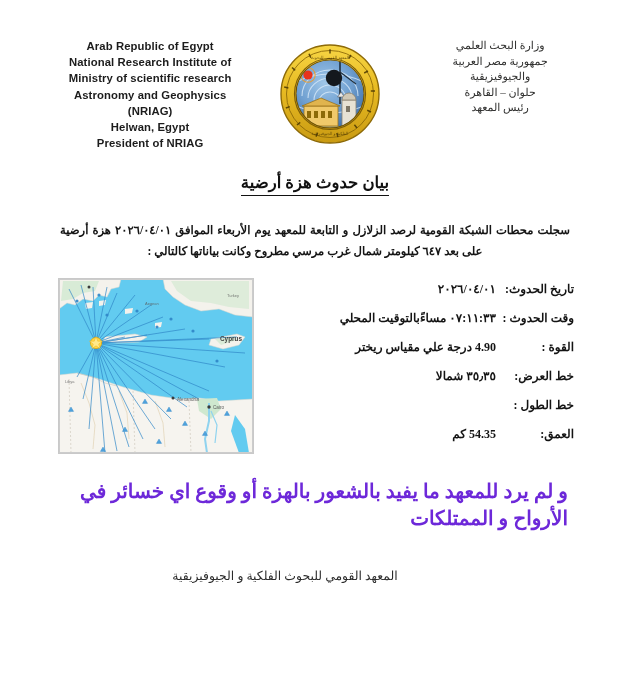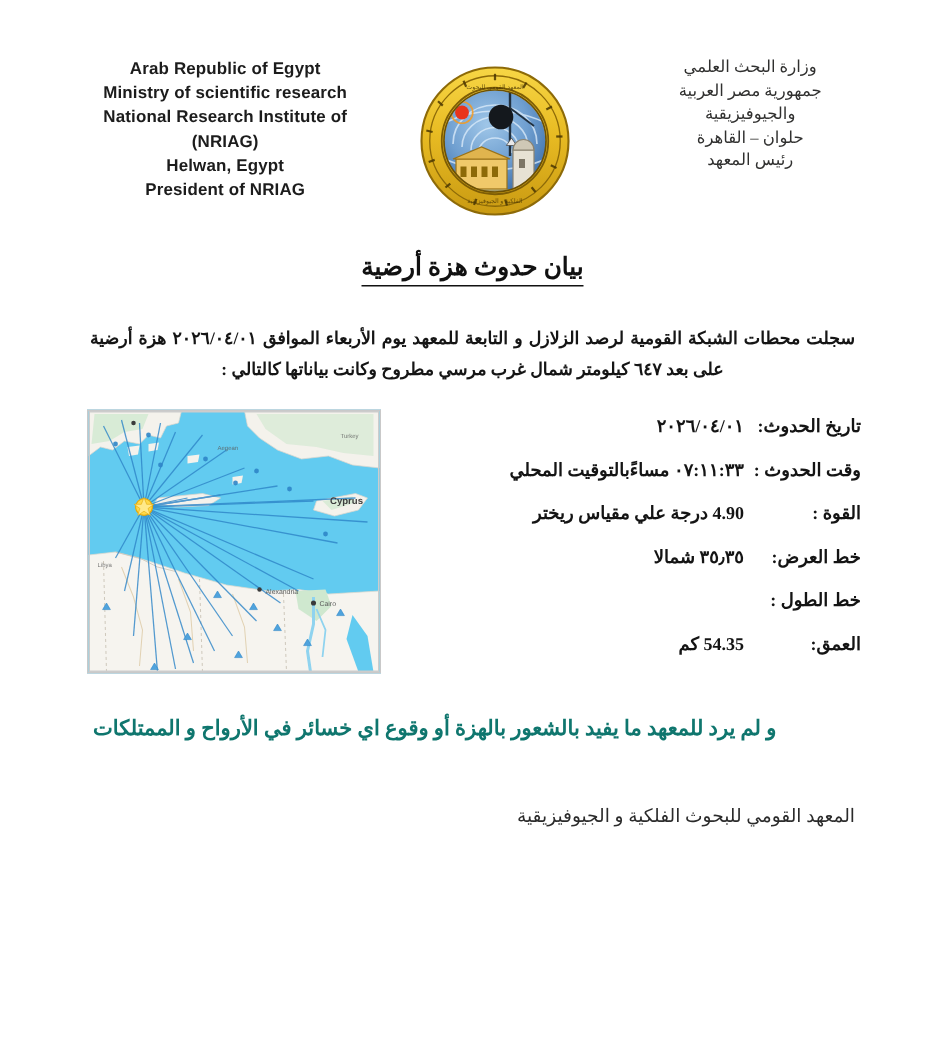--- a/index.html
+++ b/index.html
@@ -146,51 +146,52 @@
     box-sizing: border-box;
     overflow: hidden;
     background: #5ec8f0;
     position: relative;
   }
   .map-frame svg { display: block; }
 
   
   .notice {
     direction: rtl;
-    text-align: left;
+    text-align: right;
     margin: 22px 62px 0 62px;
     font-family: "Liberation Serif", "DejaVu Serif", serif;
-    font-size: 14px;
+    font-size: 20px;
     font-weight: bold;
     line-height: 27px;
-    color: #0f766e;
+    color: #6d28d9;
   }
 
   
   .signature {
     direction: rtl;
-    text-align: right;
+    text-align: center;
     margin-top: 36px;
     font-family: "Liberation Serif", "DejaVu Serif", serif;
     font-size: 12.4px;
     color: #2b2b2b;
     padding-right: 60px;
   }
 </style>
 </head>
 <body>
 
 <div class="page">
 
   <div class="header">
 
     <div class="header-en">
       <div>Arab Republic of Egypt</div>
+      <div>National Research Institute of</div>
       <div>Ministry of scientific research</div>
-      <div>National Research Institute of</div>
+      <div>Astronomy and Geophysics</div>
       <div>(NRIAG)</div>
       <div>Helwan, Egypt</div>
       <div>President of NRIAG</div>
     </div>
 
     <div class="logo-wrap">
       <svg width="104" height="104" viewBox="0 0 104 104" aria-hidden="true">
         <defs>
           <radialGradient id="globeGrad" cx="42%" cy="34%" r="72%">
             <stop offset="0%" stop-color="#9fc6e8"></stop>

